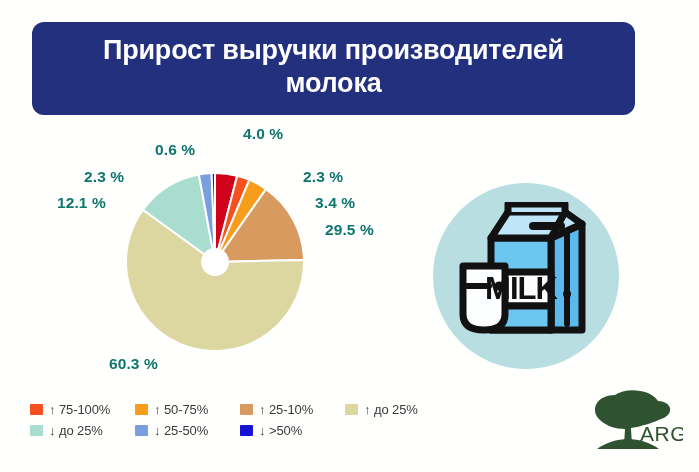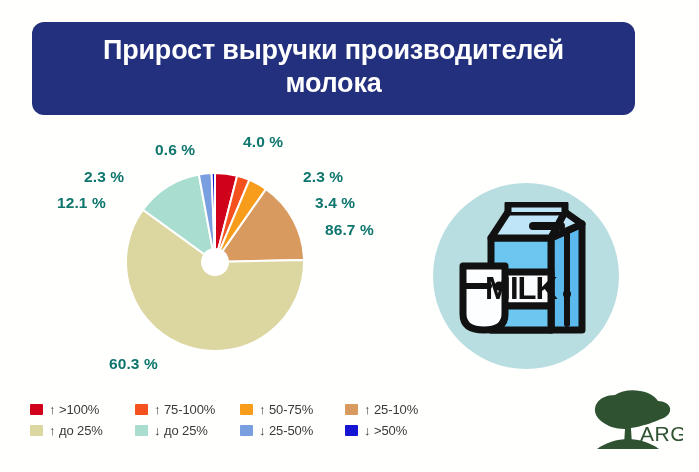--- a/index.html
+++ b/index.html
@@ -24,21 +24,21 @@
   
   #pie-wrap{position:absolute;left:126px;top:168px;width:180px;height:188px;}
   #pie-svg{display:block;width:180px;height:188px;overflow:visible;}
 
   
   .pct-label{
     position:absolute;color:#0f766e;font-size:15.5px;font-weight:bold;
     white-space:nowrap;letter-spacing:0.1px;
   }
   #pct-00{left:155px;top:141px;}   
-  #pct-01{left:243px;top:133px;}   
+  #pct-01{left:243px;top:125px;}   
   #pct-02{left:84px;top:168px;}    
   #pct-03{left:303px;top:168px;}   
   #pct-04{left:57px;top:194px;}    
   #pct-05{left:315px;top:194px;}   
   #pct-06{left:325px;top:221px;}   
   #pct-07{left:109px;top:355px;}    
 
   
   #milk-badge{position:absolute;left:433px;top:183px;width:186px;height:186px;}
   #milk-circle{
@@ -88,21 +88,21 @@
     <circle cx="89" cy="94" r="14" fill="#ffffff"></circle>
   </svg>
 </div>
 
 <div class="pct-label" id="pct-00">0.6 %</div>
 <div class="pct-label" id="pct-01">4.0 %</div>
 <div class="pct-label" id="pct-02">2.3 %</div>
 <div class="pct-label" id="pct-03">2.3 %</div>
 <div class="pct-label" id="pct-04">12.1 %</div>
 <div class="pct-label" id="pct-05">3.4 %</div>
-<div class="pct-label" id="pct-06">86.7 %</div>
+<div class="pct-label" id="pct-06">29.5 %</div>
 <div class="pct-label" id="pct-07">60.3 %</div>
 
 <div id="milk-badge">
   <div id="milk-circle"></div>
   <svg id="milk-svg" viewBox="0 0 144 150">
     <g stroke="#111111" stroke-width="7" stroke-linejoin="round" stroke-linecap="round" fill="none">
 
       <path d="M96 36 L127 22 L127 128 L96 128 Z" fill="#5bb9ed"></path>
 
       <path d="M36 36 L96 36 L96 128 L36 128 Z" fill="#6dc6ef"></path>
@@ -125,24 +125,20 @@
 
       <path d="M10 84 L34 84" stroke-width="6"></path>
     </g>
     <circle cx="44" cy="84" r="4.5" fill="#111111"></circle>
     <circle cx="112" cy="92" r="4" fill="#111111"></circle>
     <text x="66" y="97" text-anchor="middle" font-family="'Liberation Sans',sans-serif" font-size="31" font-weight="bold" fill="#111111" letter-spacing="-1">MILK</text>
   </svg>
 </div>
 
 <div id="legend">
-    <div class="legend-item">
-      <span class="legend-swatch" style="background: rgb(208, 2, 27);"></span>
-      <span class="legend-label">↑ &gt;100%</span>
-    </div>
     <div class="legend-item">
       <span class="legend-swatch" style="background: rgb(244, 81, 30);"></span>
       <span class="legend-label">↑ 75-100%</span>
     </div>
     <div class="legend-item">
       <span class="legend-swatch" style="background: rgb(247, 156, 27);"></span>
       <span class="legend-label">↑ 50-75%</span>
     </div>
     <div class="legend-item">
       <span class="legend-swatch" style="background: rgb(216, 154, 94);"></span>

